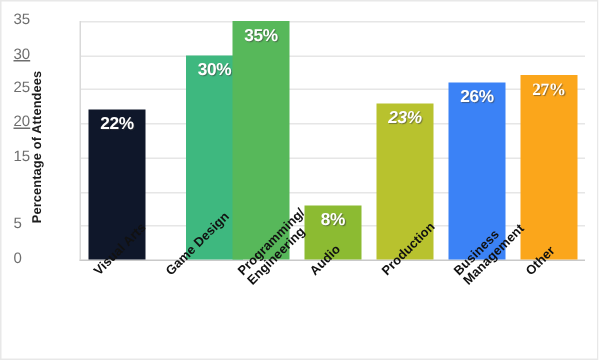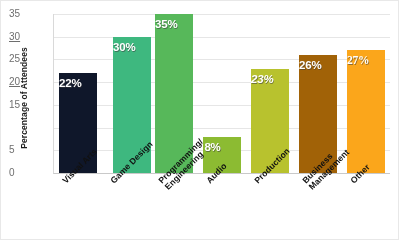--- a/index.html
+++ b/index.html
@@ -83,21 +83,21 @@
     position: absolute;
     bottom: 0;
     left: 0;
     width: 38px;
     box-sizing: border-box;
   }
   .bar-label {
     position: absolute;
     top: 4px;
     left: 0;
-    width: 19px;
+    width: 38px;
     text-align: center;
     font-size: 11.5px;
     font-weight: bold;
     color: #ffffff;
     text-shadow: 0.7px 0.7px 0.6px rgba(60,60,60,0.55);
     letter-spacing: -0.2px;
   }
 
   
   .xlabel {
@@ -139,42 +139,42 @@
         <div class="gridline" style="top: 90.8571px;"></div>
         <div class="gridline" style="top: 113.571px;"></div>
         <div class="gridline" style="top: 136.286px;"></div>
       </div>
     <div id="bars">
         <div class="bar-slot" style="left: 5px; height: 159px;">
           <div class="bar" style="height: 99.9429px; background: #0f172a;">
             <div class="bar-label">22%</div>
           </div>
         </div>
-        <div class="bar-slot" style="left: 59px; height: 159px;">
+        <div class="bar-slot" style="left: 70px; height: 159px;">
           <div class="bar" style="height: 136.286px; background: rgb(62, 184, 127);">
             <div class="bar-label">30%</div>
           </div>
         </div>
         <div class="bar-slot" style="left: 101px; height: 159px;">
           <div class="bar" style="height: 159px; background: rgb(87, 184, 90);">
             <div class="bar-label">35%</div>
           </div>
         </div>
         <div class="bar-slot" style="left: 149px; height: 159px;">
           <div class="bar" style="height: 36.3429px; background: rgb(140, 187, 50);">
             <div class="bar-label">8%</div>
           </div>
         </div>
         <div class="bar-slot" style="left: 197px; height: 159px;">
           <div class="bar" style="height: 104.486px; background: rgb(184, 194, 46); font-style: italic;">
             <div class="bar-label">23%</div>
           </div>
         </div>
         <div class="bar-slot" style="left: 245px; height: 159px;">
-          <div class="bar" style="height: 118.114px; background: #a16207;">
+          <div class="bar" style="height: 118.114px; background: #3b82f6;">
             <div class="bar-label">26%</div>
           </div>
         </div>
         <div class="bar-slot" style="left: 293px; height: 159px;">
           <div class="bar" style="height: 122.657px; background: rgb(251, 166, 27); font-family: Liberation Serif, serif;">
             <div class="bar-label">27%</div>
           </div>
         </div>
       </div>
   </div>

